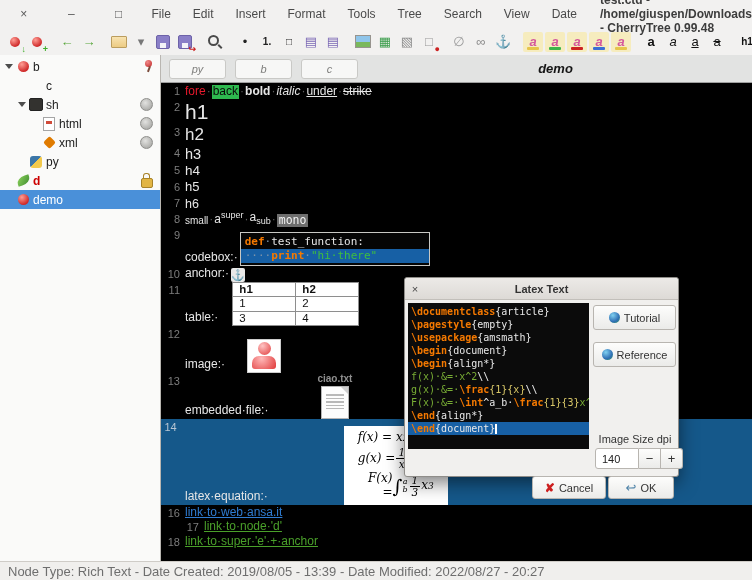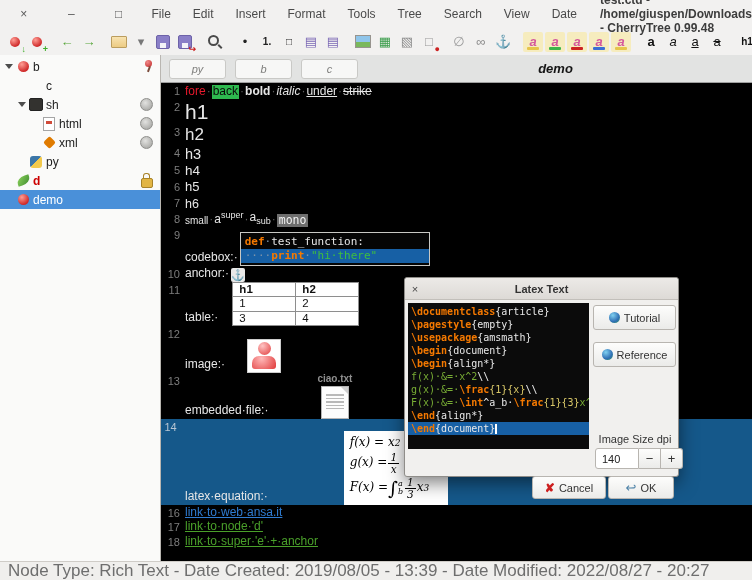--- a/index.html
+++ b/index.html
@@ -110,21 +110,21 @@
 
   .embfile{display:flex;flex-direction:column;align-items:center;margin-left:49px;}
   .emb-name{font-size:10px;font-weight:bold;color:#8f8f8f;margin-bottom:1px;}
   .page-ico{position:relative;width:26px;height:31px;background:#fdfdfd;border:1px solid #b5b5b5;overflow:hidden;}
   .page-ico::before{content:"";position:absolute;left:4px;right:4px;top:5px;height:20px;
       background:repeating-linear-gradient(#fdfdfd 0 2px,#b9b9b9 2px 3.5px);}
   .page-ico::after{content:"";position:absolute;top:0;right:0;border-left:7px solid transparent;border-top:7px solid #cfcfcf;}
 
   .texbox{background:#fff;color:#000;margin-left:76px;width:92px;padding:3px 6px;
           font-family:"DejaVu Serif",serif;font-style:italic;font-size:12px;}
-  .texline{display:flex;align-items:center;margin:2px 0;}
+  .texline{display:flex;align-items:center;margin:2px 8px;text-align:right;}
   .frac{display:inline-flex;flex-direction:column;align-items:center;font-size:10.5px;line-height:1.05;margin:0 1px;}
   .frac .num{border-bottom:1px solid #000;padding:0 2px;}
   .int{font-size:19px;font-style:normal;line-height:1;}
   .lims{display:inline-flex;flex-direction:column;font-size:8px;line-height:1;margin:0 1px 0 0;}
   .lims sup,.lims sub{font-size:8px;}
 
   .lnk{text-decoration:underline;white-space:nowrap;}
   .t-web{color:#2f7cd2;} .t-node{color:#4aa02a;}
 
   
@@ -150,21 +150,21 @@
   .spin{position:absolute;left:190px;top:148px;display:flex;height:21px;}
   .spin .fld{width:36px;background:#fff;border:1px solid #b8b5b0;border-radius:3px 0 0 3px;display:flex;align-items:center;padding-left:6px;color:#222;}
   .spin .sbtn{width:21px;border-left:none;border-radius:0;display:flex;align-items:center;justify-content:center;font-size:13px;}
   .spin .sbtn:last-child{border-radius:0 3px 3px 0;}
   .dlg-foot-btn{position:absolute;height:21px;font-size:11px;}
   .x-red{color:#cc1f1f;font-weight:bold;font-size:12px;}
   .ok-ico{color:#4f83a8;font-size:13px;}
 
   
   .statusbar{position:absolute;left:0;right:0;bottom:0;height:18px;background:#f0efed;border-top:1px solid #cfccc7;
-             display:flex;align-items:center;padding-left:8px;color:#6e6e6e;font-size:17px;}
+             display:flex;align-items:center;padding-left:8px;color:#6e6e6e;font-size:13px;}
 </style>
 </head>
 <body>
 
 <div class="app">
 
   <div class="titlebar">
     <div class="win-controls">
       <span>×</span>
       <span>–</span>
@@ -551,21 +551,21 @@
         </div>
 
 
         <div id="links">
             <div class="ln" style="height: 14.5px;">
               <span class="gut">16</span>
               <span class="lc">
                 <span class="lnk t-web">link·to·web·ansa.it</span>
               </span>
             </div>
-            <div class="ln" style="height: 14.5px;">
+            <div class="ln" style="height: 14.5px; padding-left: 19px;">
               <span class="gut">17</span>
               <span class="lc">
                 <span class="lnk t-node">link·to·node·'d'</span>
               </span>
             </div>
             <div class="ln" style="height: 14.5px;">
               <span class="gut">18</span>
               <span class="lc">
                 <span class="lnk t-node">link·to·super·'e'·+·anchor</span>
               </span>

